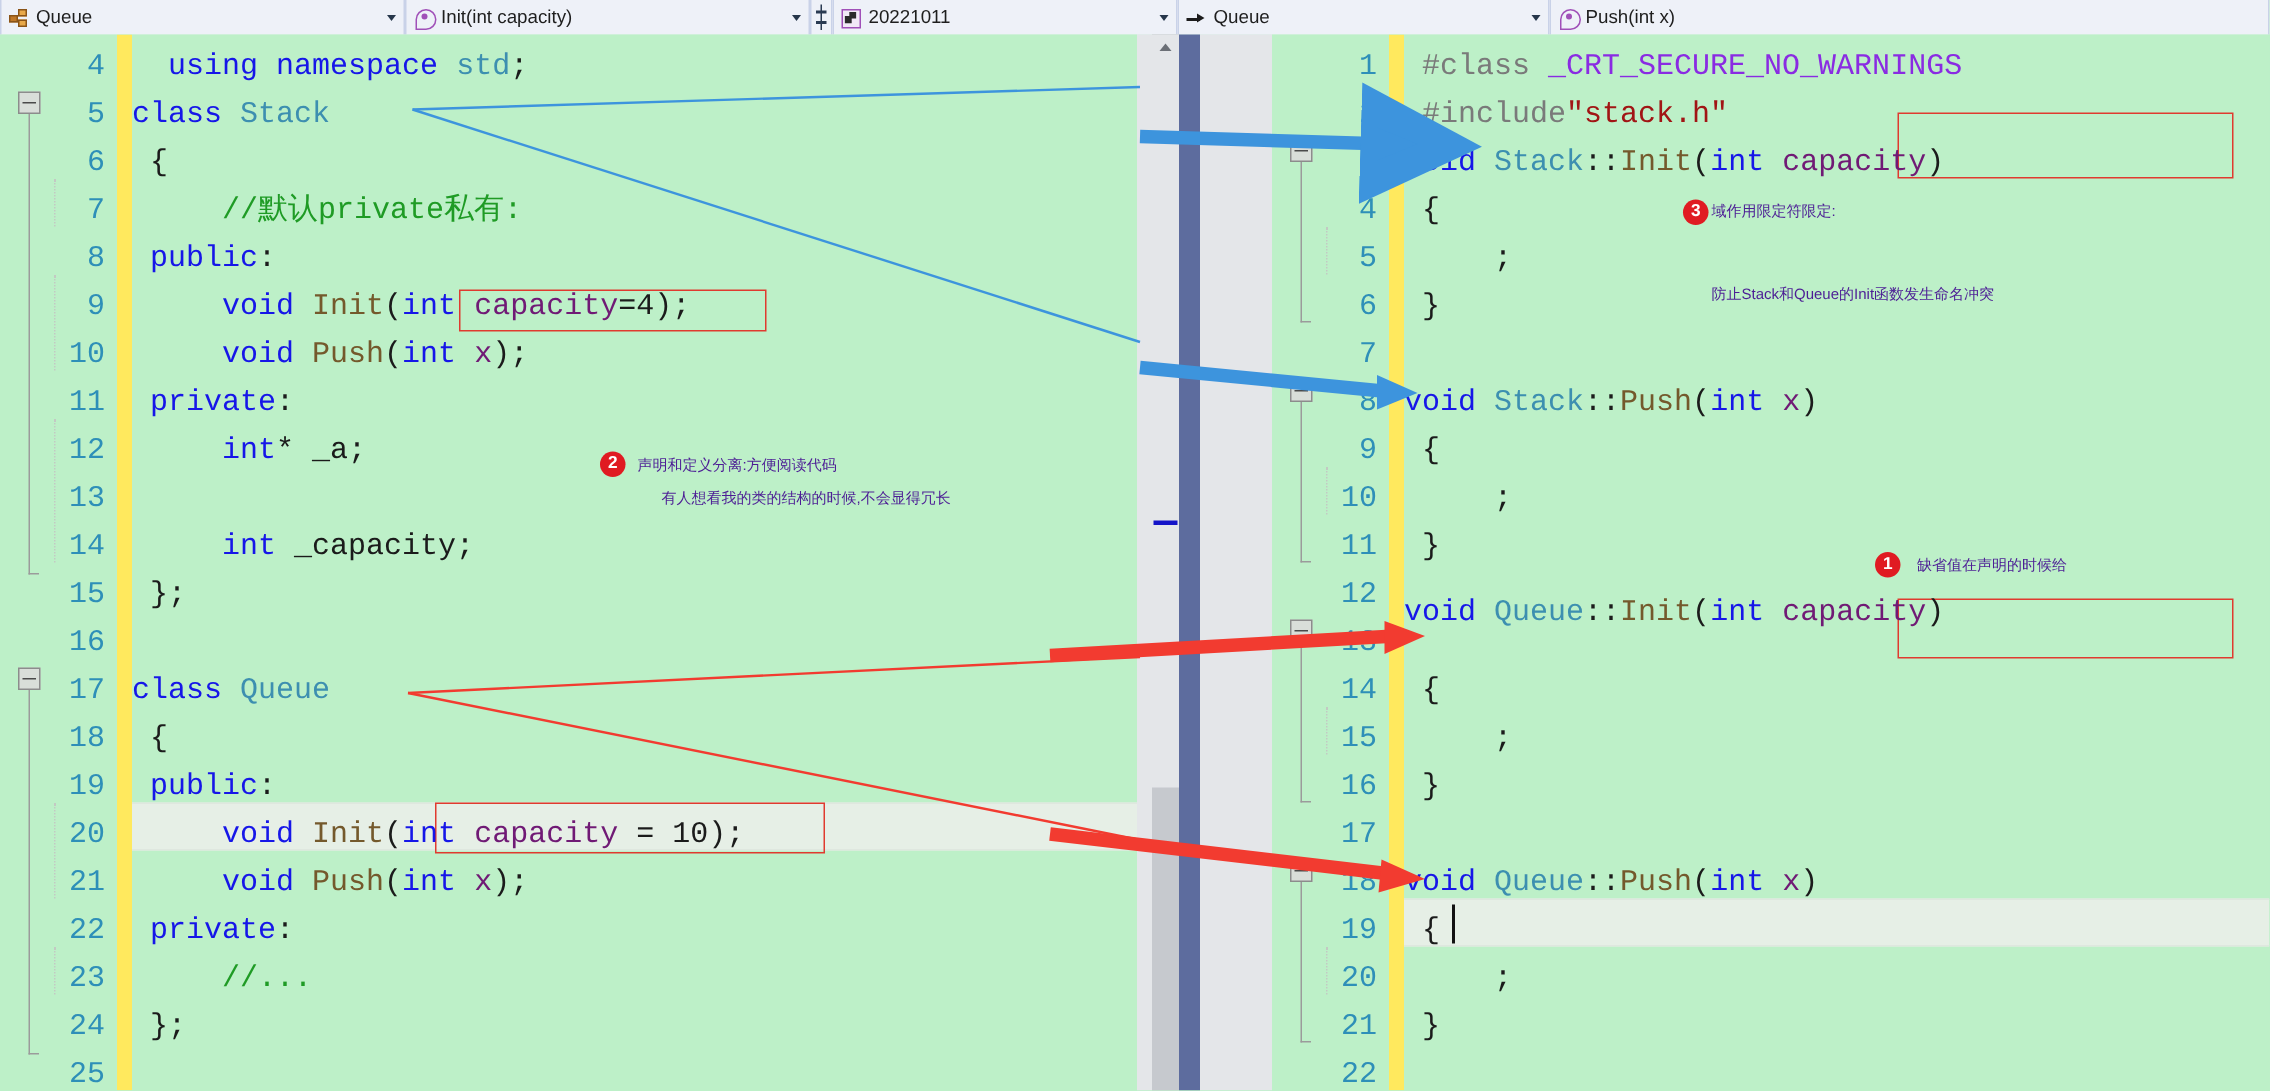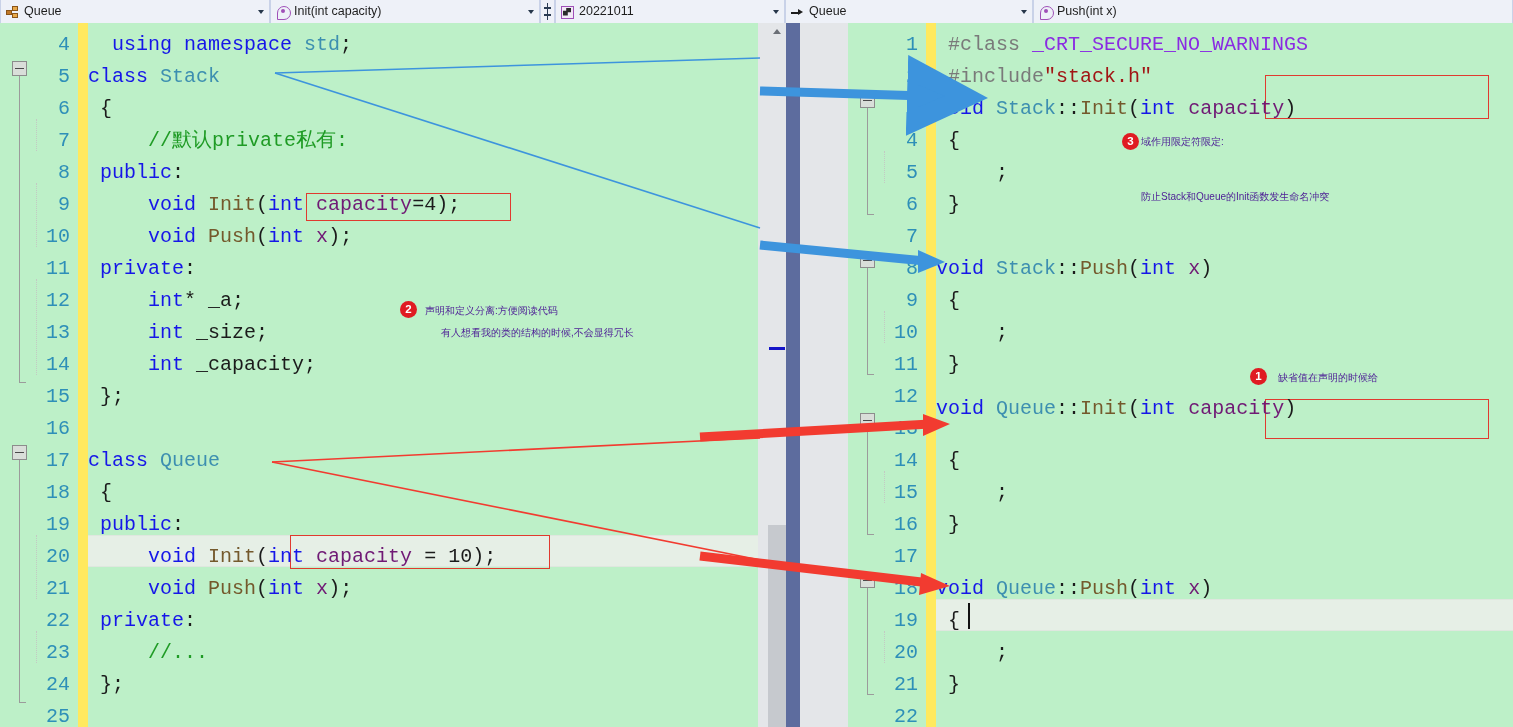--- a/index.html
+++ b/index.html
@@ -224,21 +224,20 @@
       <div class="anno" style="left:353px;top:299px;">有人想看我的类的结构的时候,不会显得冗长</div>
     <div class="cline" style="top: 38px;"><span class="kw">class</span><span class="pun"> </span><span class="typ">Stack</span></div>
         <div class="cline" style="top: 6px;"><span class="pun">  </span><span class="kw">using</span><span class="pun"> </span><span class="kw">namespace</span><span class="pun"> </span><span class="typ">std</span><span class="pun">;</span></div>
         <div class="cline" style="top: 70px;"><span class="pun"> {</span></div>
         <div class="cline" style="top: 102px;"><span class="cmt">     //默认private私有:</span></div>
         <div class="cline" style="top: 134px;"><span class="pun"> </span><span class="kw">public</span><span class="pun">:</span></div>
         <div class="cline" style="top: 166px;"><span class="pun">     </span><span class="kw">void</span><span class="pun"> </span><span class="fn">Init</span><span class="pun">(</span><span class="kw">int</span><span class="pun"> </span><span class="par">capacity</span><span class="pun">=</span><span class="num">4</span><span class="pun">);</span></div>
         <div class="cline" style="top: 198px;"><span class="pun">     </span><span class="kw">void</span><span class="pun"> </span><span class="fn">Push</span><span class="pun">(</span><span class="kw">int</span><span class="pun"> </span><span class="par">x</span><span class="pun">);</span></div>
         <div class="cline" style="top: 230px;"><span class="pun"> </span><span class="kw">private</span><span class="pun">:</span></div>
         <div class="cline" style="top: 262px;"><span class="pun">     </span><span class="kw">int</span><span class="pun">* _a;</span></div>
-        <div class="cline" style="top: 294px;"><span class="pun">     </span><span class="kw">int</span><span class="pun"> _size;</span></div>
         <div class="cline" style="top: 326px;"><span class="pun">     </span><span class="kw">int</span><span class="pun"> _capacity;</span></div>
         <div class="cline" style="top: 358px;"><span class="pun"> };</span></div>
         <div class="cline" style="top: 390px;"></div>
         <div class="cline" style="top: 422px;"><span class="kw">class</span><span class="pun"> </span><span class="typ">Queue</span></div>
         <div class="cline" style="top: 454px;"><span class="pun"> {</span></div>
         <div class="cline" style="top: 486px;"><span class="pun"> </span><span class="kw">public</span><span class="pun">:</span></div>
         <div class="cline" style="top: 518px;"><span class="pun">     </span><span class="kw">void</span><span class="pun"> </span><span class="fn">Init</span><span class="pun">(</span><span class="kw">int</span><span class="pun"> </span><span class="par">capacity</span><span class="pun"> = </span><span class="num">10</span><span class="pun">);</span></div>
         <div class="cline" style="top: 550px;"><span class="pun">     </span><span class="kw">void</span><span class="pun"> </span><span class="fn">Push</span><span class="pun">(</span><span class="kw">int</span><span class="pun"> </span><span class="par">x</span><span class="pun">);</span></div>
         <div class="cline" style="top: 582px;"><span class="pun"> </span><span class="kw">private</span><span class="pun">:</span></div>
         <div class="cline" style="top: 614px;"><span class="cmt">     //...</span></div>

